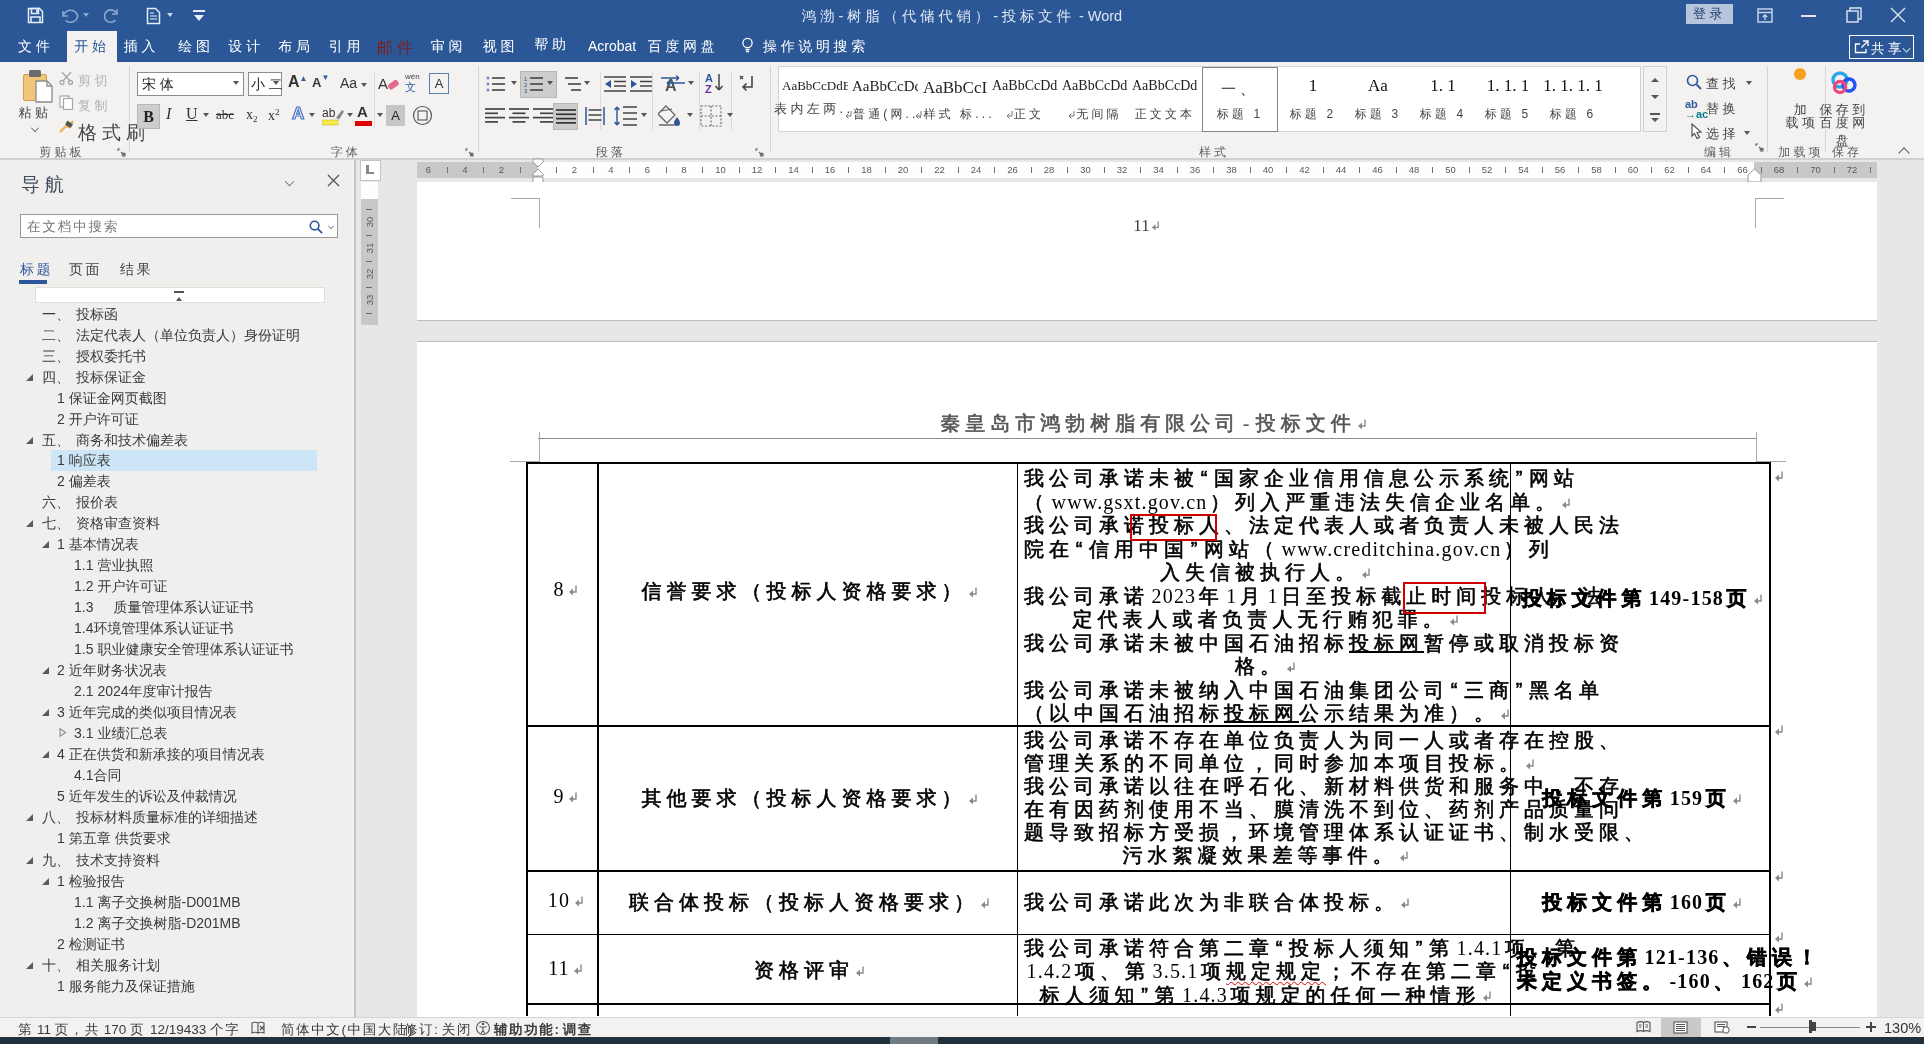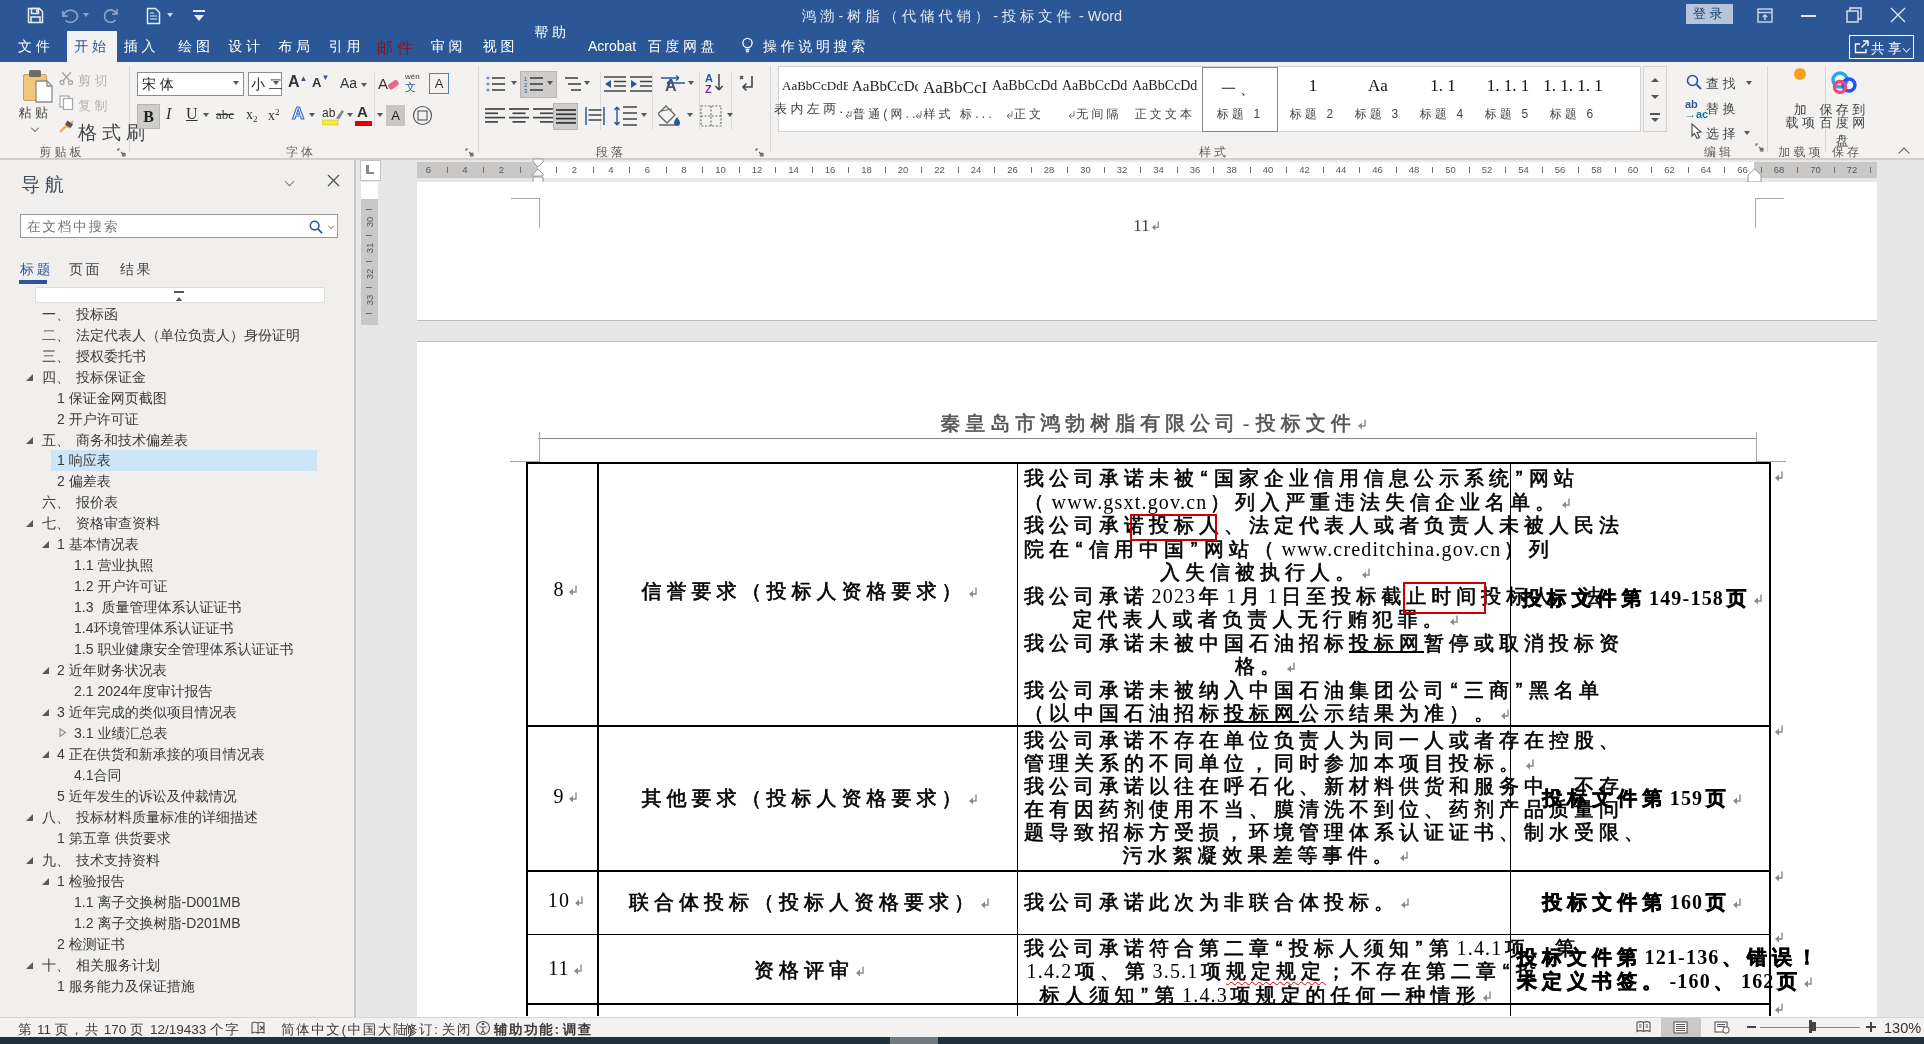--- a/index.html
+++ b/index.html
@@ -63,21 +63,21 @@
 <div class="a k" style="left:-4.299999999999997px;top:38px;width:80px;text-align:center;font-size:14px;color:#ffffff">文件</div>
 <div class="a k" style="left:52px;top:38px;width:80px;text-align:center;font-size:14px;color:#2b5797">开始</div>
 <div class="a k" style="left:101.5px;top:38px;width:80px;text-align:center;font-size:14px;color:#ffffff">插入</div>
 <div class="a k" style="left:156px;top:38px;width:80px;text-align:center;font-size:14px;color:#ffffff">绘图</div>
 <div class="a k" style="left:206px;top:38px;width:80px;text-align:center;font-size:14px;color:#ffffff">设计</div>
 <div class="a k" style="left:256px;top:38px;width:80px;text-align:center;font-size:14px;color:#ffffff">布局</div>
 <div class="a k" style="left:306.5px;top:38px;width:80px;text-align:center;font-size:14px;color:#ffffff">引用</div>
 <div class="a k" style="left:357px;top:38px;width:80px;text-align:center;font-size:16px;color:#7f1d1d">邮件</div>
 <div class="a k" style="left:408.5px;top:38px;width:80px;text-align:center;font-size:14px;color:#ffffff">审阅</div>
 <div class="a k" style="left:460.5px;top:38px;width:80px;text-align:center;font-size:14px;color:#ffffff">视图</div>
-<div class="a k" style="left:512px;top:24px;width:80px;text-align:center;font-size:14px;color:#ffffff">帮助</div>
+<div class="a k" style="left:512px;top:36px;width:80px;text-align:center;font-size:14px;color:#ffffff">帮助</div>
 <div class="a" style="left:575px;top:38px;width:74px;text-align:center;font-size:14px;color:#fff">Acrobat</div>
 <div class="a k" style="left:643px;top:38px;width:80px;text-align:center;font-size:14px;color:#fff">百度网盘</div>
 <svg class="a" style="left:741px;top:37px" width="13" height="17" viewBox="0 0 13 17">
     <circle cx="6.5" cy="6" r="4.6" fill="none" stroke="#fff" stroke-width="1.3"></circle>
     <path d="M4.5 12.5h4M5 14.5h3" stroke="#fff" stroke-width="1.3"></path>
   </svg>
 <div class="a k" style="left:763px;top:38px;font-size:14px;color:#fff">操作说明搜索</div>
 <div class="a" style="left:1849px;top:35px;width:65px;height:24px;border:1.6px solid #fff"></div>
 <svg class="a" style="left:1854px;top:40px" width="15" height="14" viewBox="0 0 15 14">
     <path d="M6 4H1.5v8.5H12V9" fill="none" stroke="#fff" stroke-width="1.3"></path>
@@ -91,21 +91,21 @@
 <div class="a" style="left:129px;top:66px;width:1px;height:86px;background:#d8d6d4"></div>
 <div class="a" style="left:477.5px;top:66px;width:1px;height:86px;background:#d8d6d4"></div>
 <div class="a" style="left:769.5px;top:66px;width:1px;height:86px;background:#d8d6d4"></div>
 <div class="a" style="left:1767px;top:66px;width:1px;height:86px;background:#d8d6d4"></div>
 <div class="a" style="left:1824.5px;top:66px;width:1px;height:86px;background:#d8d6d4"></div>
 <div class="a k" style="left:2px;top:143.5px;width:120px;text-align:center;font-size:12px;color:#605e5c">剪贴板</div>
 <svg class="a" style="left:117px;top:147.5px" width="9" height="9" viewBox="0 0 9 9">
     <path d="M1 3V1h2M5 8h3V5" fill="none" stroke="#605e5c" stroke-width="1.1"></path>
     <path d="M4 4l3 3M7 4.6V7H4.6" fill="none" stroke="#605e5c" stroke-width="1.1"></path>
   </svg>
-<div class="a k" style="left:241px;top:143.5px;width:120px;text-align:center;font-size:12px;color:#605e5c">字体</div>
+<div class="a k" style="left:241px;top:143.5px;width:120px;text-align:right;font-size:12px;color:#605e5c">字体</div>
 <svg class="a" style="left:465px;top:147.5px" width="9" height="9" viewBox="0 0 9 9">
     <path d="M1 3V1h2M5 8h3V5" fill="none" stroke="#605e5c" stroke-width="1.1"></path>
     <path d="M4 4l3 3M7 4.6V7H4.6" fill="none" stroke="#605e5c" stroke-width="1.1"></path>
   </svg>
 <div class="a" style="left:374px;top:72px;width:1px;height:56px;background:#dddbd9"></div>
 <div class="a k" style="left:551px;top:143.5px;width:120px;text-align:center;font-size:12px;color:#605e5c">段落</div>
 <svg class="a" style="left:755px;top:147.5px" width="9" height="9" viewBox="0 0 9 9">
     <path d="M1 3V1h2M5 8h3V5" fill="none" stroke="#605e5c" stroke-width="1.1"></path>
     <path d="M4 4l3 3M7 4.6V7H4.6" fill="none" stroke="#605e5c" stroke-width="1.1"></path>
   </svg>
@@ -383,21 +383,21 @@
 <svg class="a" style="left:25px;top:519px" width="9" height="9" viewBox="0 0 9 9">
     <path d="M8 1v7H1z" fill="#5a5a5a"></path>
   </svg>
 <div class="a" style="left:42px;top:515px;font-size:14px;color:#3b3a39;white-space:nowrap">七、<span style="margin-left:6px">资格审查资料</span></div>
 <svg class="a" style="left:41px;top:540px" width="9" height="9" viewBox="0 0 9 9">
     <path d="M8 1v7H1z" fill="#5a5a5a"></path>
   </svg>
 <div class="a" style="left:57px;top:536px;font-size:14px;color:#3b3a39;white-space:nowrap">1<span style="margin-left:4px">基本情况表</span></div>
 <div class="a" style="left:74px;top:557px;font-size:14px;color:#3b3a39;white-space:nowrap">1.1<span style="margin-left:4px">营业执照</span></div>
 <div class="a" style="left:74px;top:578px;font-size:14px;color:#3b3a39;white-space:nowrap">1.2<span style="margin-left:4px">开户许可证</span></div>
-<div class="a" style="left:74px;top:599px;font-size:14px;color:#3b3a39;white-space:nowrap">1.3<span style="margin-left:8px">质量管理体系认证证书</span></div>
+<div class="a" style="left:74px;top:599px;font-size:14px;color:#3b3a39;white-space:nowrap">1.3<span style="margin-left:20px">质量管理体系认证证书</span></div>
 <div class="a" style="left:74px;top:620px;font-size:14px;color:#3b3a39;white-space:nowrap">1.4<span style="">环境管理体系认证证书</span></div>
 <div class="a" style="left:74px;top:641px;font-size:14px;color:#3b3a39;white-space:nowrap">1.5<span style="margin-left:4px">职业健康安全管理体系认证证书</span></div>
 <svg class="a" style="left:41px;top:666px" width="9" height="9" viewBox="0 0 9 9">
     <path d="M8 1v7H1z" fill="#5a5a5a"></path>
   </svg>
 <div class="a" style="left:57px;top:662px;font-size:14px;color:#3b3a39;white-space:nowrap">2<span style="margin-left:4px">近年财务状况表</span></div>
 <div class="a" style="left:74px;top:683px;font-size:14px;color:#3b3a39;white-space:nowrap">2.1<span style="margin-left:4px">2024年度审计报告</span></div>
 <svg class="a" style="left:41px;top:708px" width="9" height="9" viewBox="0 0 9 9">
     <path d="M8 1v7H1z" fill="#5a5a5a"></path>
   </svg>

